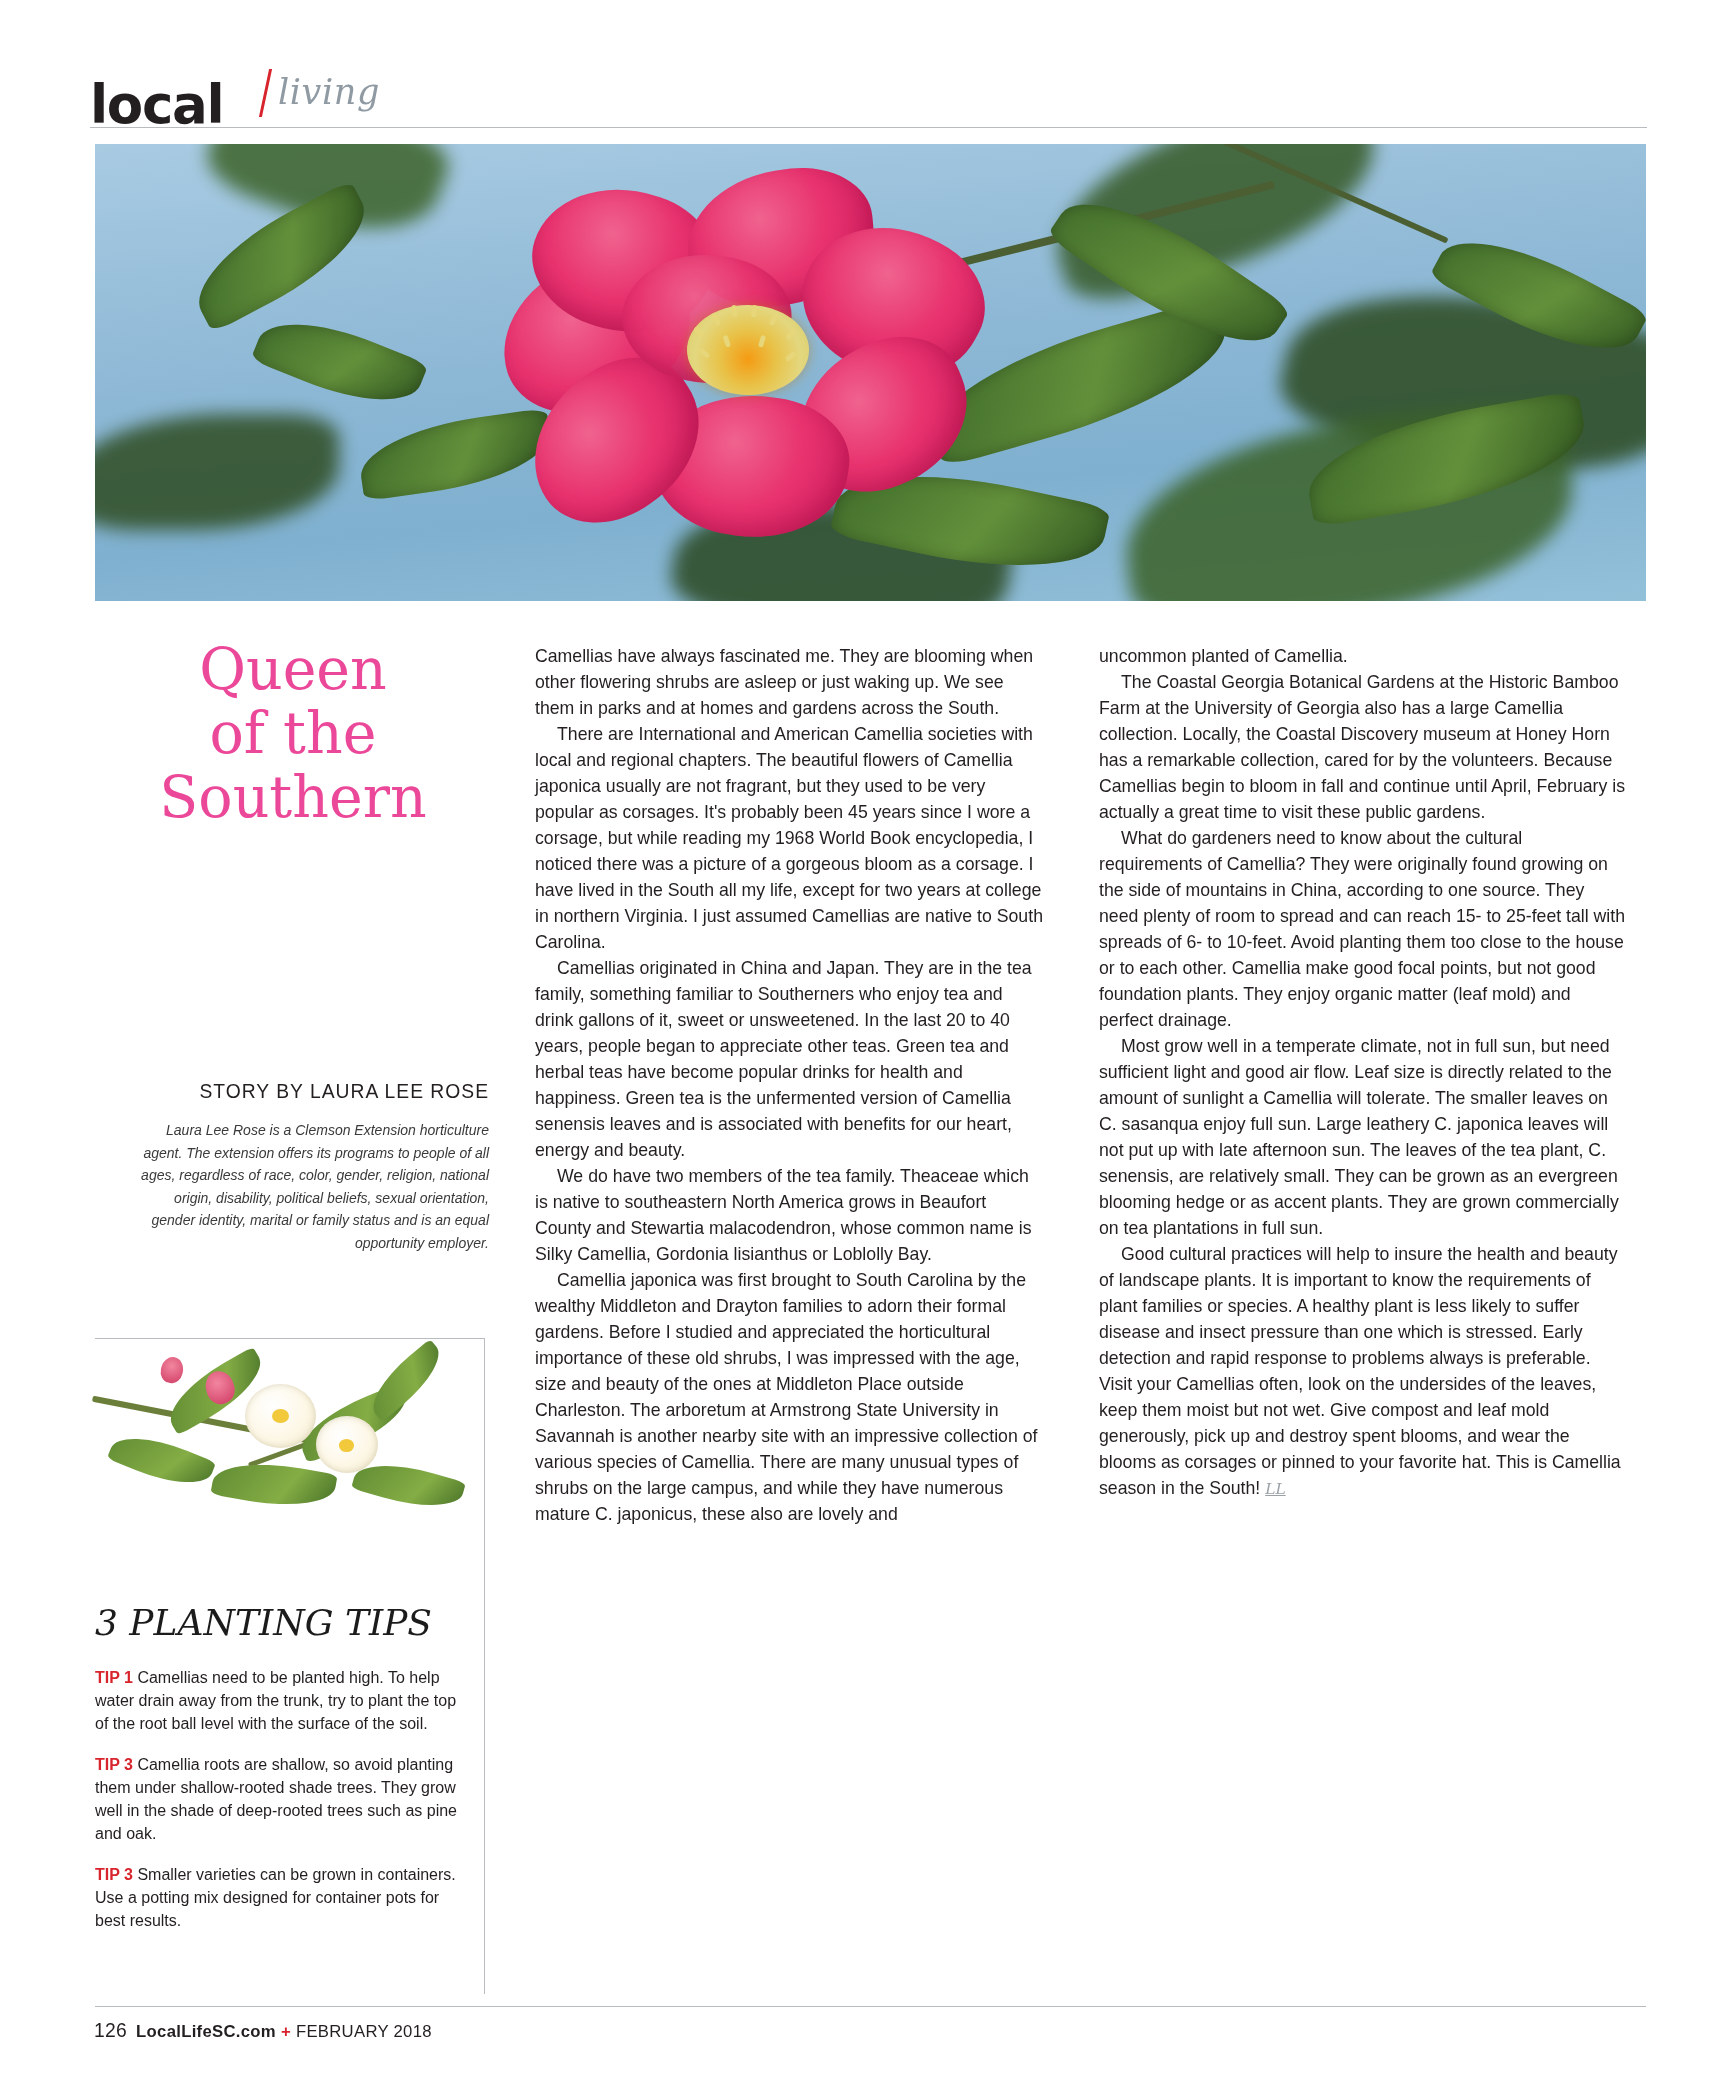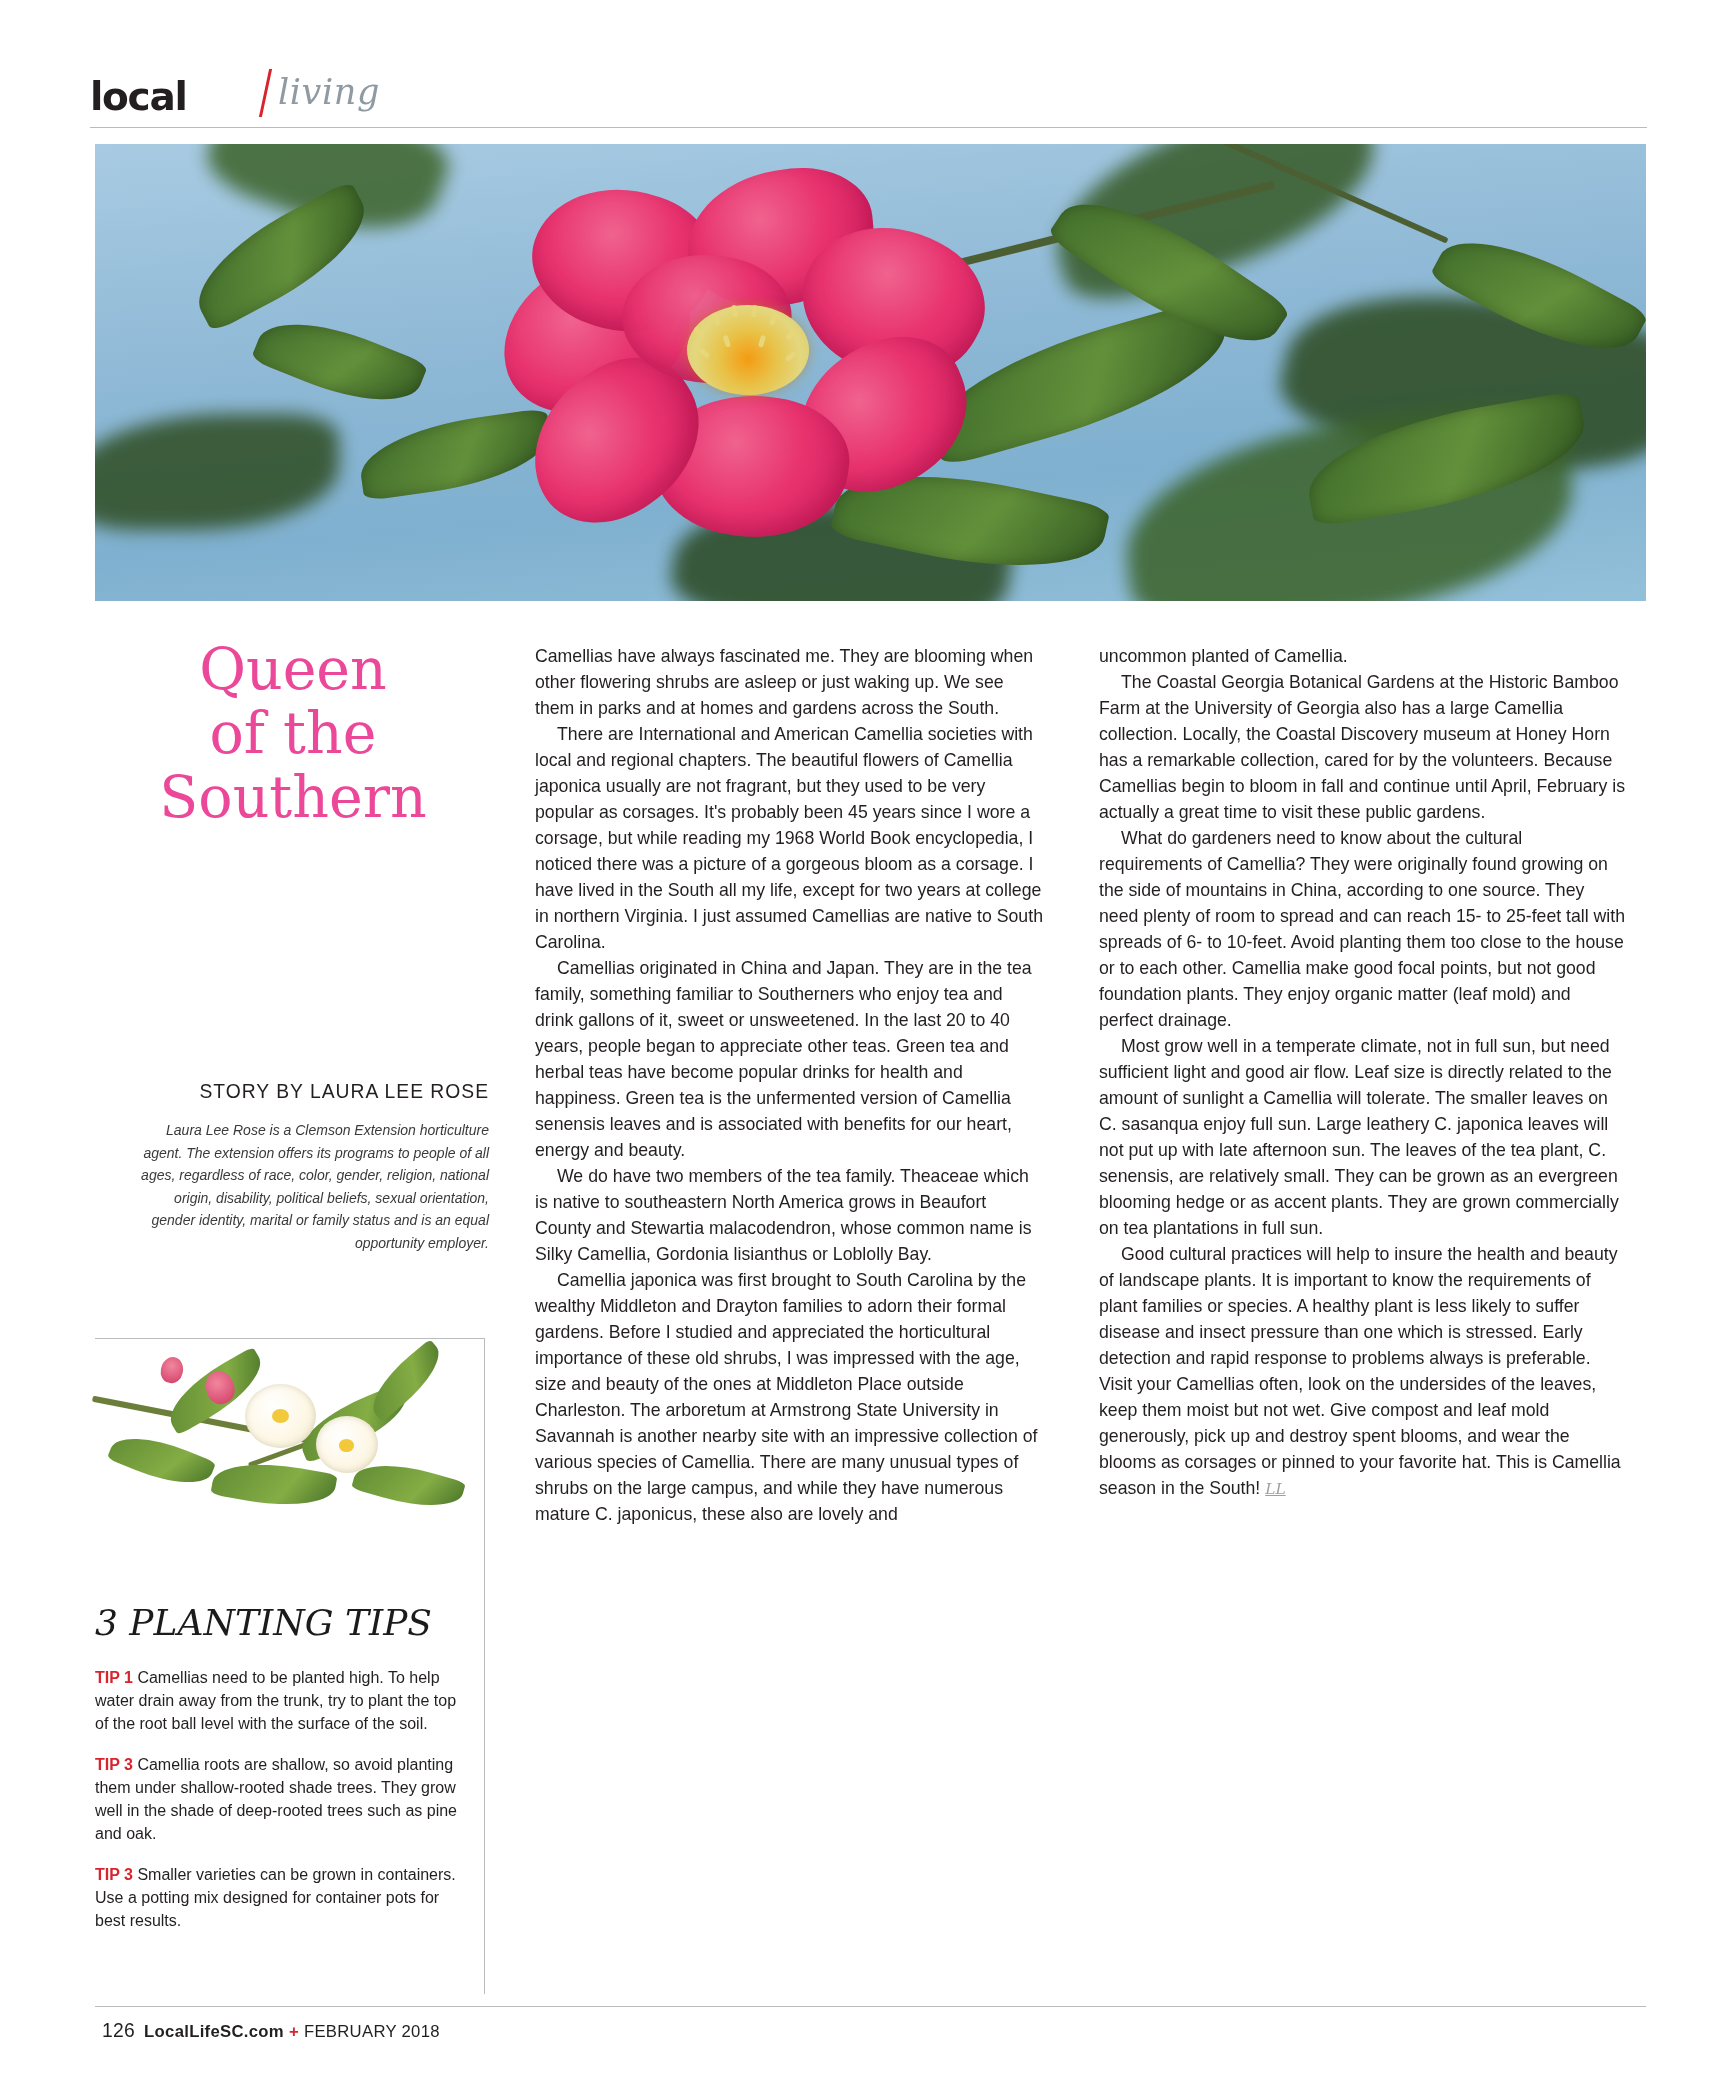--- a/index.html
+++ b/index.html
@@ -26,21 +26,21 @@
   .masthead {
     position: absolute;
     left: 90px;
     top: 69px;
     width: 1557px;
     height: 62px;
   }
   .masthead .logo-local {
     font-family: "DejaVu Sans", sans-serif;
     font-weight: bold;
-    font-size: 39px;
+    font-size: 53px;
     letter-spacing: -1.3px;
     color: #231f20;
     position: absolute;
     left: 0;
     top: 5.1px;
   }
   .masthead .logo-slash {
     position: absolute;
     left: 174px;
     top: 0px;
@@ -285,21 +285,21 @@
   .footer-rule {
     position: absolute;
     left: 95px;
     top: 2006px;
     width: 1551px;
     height: 1.3px;
     background: #b9bcbe;
   }
   .footer {
     position: absolute;
-    left: 102px;
+    left: 94px;
     top: 2020px;
     font-size: 16.7px;
     letter-spacing: 0.3px;
     color: #231f20;
   }
   .footer .pageno {
     font-size: 19.3px;
     margin-right: 9px;
   }
   .footer .site { font-weight: bold; }

